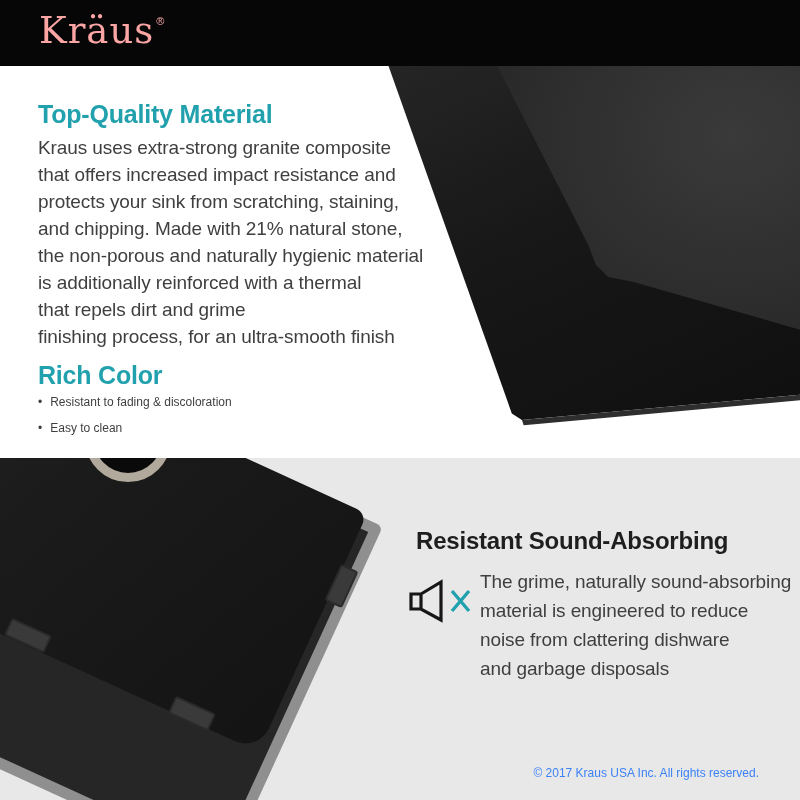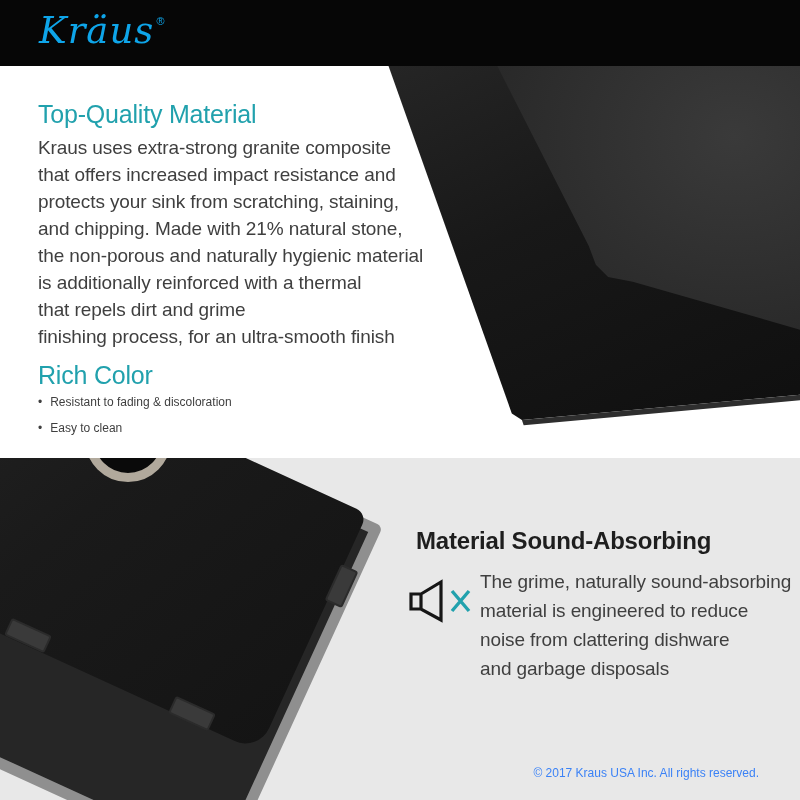--- a/index.html
+++ b/index.html
@@ -4,22 +4,22 @@
 <style>
   html,body { margin:0; padding:0; background:#ffffff; }
   .canvas {
     position:relative; width:800px; height:800px; overflow:hidden;
     background:#ffffff; font-family:"Liberation Sans", sans-serif;
   }
 
   
   .topbar { position:absolute; left:0; top:0; width:800px; height:66px; background:#060606; z-index:6; }
   .logo {
-    position:absolute; left:39px; top:12px; color:#0ea5e9;
-    font-family:"DejaVu Serif", serif; font-size:37px; font-weight:500; letter-spacing:1px; line-height:1;font-style:italic;
+    position:absolute; left:39px; top:12px; color:#fca5a5;
+    font-family:"DejaVu Serif", serif; font-size:37px; font-weight:500; letter-spacing:1px; line-height:1;
   }
   .logo .reg { font-size:11px; vertical-align:18px; margin-left:2px; font-family:"Liberation Sans", sans-serif; }
 
   
   .lower-band { position:absolute; left:0; top:458px; width:800px; height:342px; background:#e8e8e8; z-index:0; }
 
   
   .photo-tr { position:absolute; left:360px; top:65px; width:440px; height:395px; z-index:1; }
   .tr-outer {
     position:absolute; inset:0;
@@ -53,21 +53,21 @@
     position:absolute; left:85px; top:-62px; width:86px; height:86px; border-radius:50%;
     background:#0a0a0a; border:9px solid #b1a99c; box-sizing:border-box;
   }
   .bl-clip { position:absolute; background:#3a3a3a; border:2px solid #2b2b2b; border-radius:3px; }
   .bl-clip.c1 { left:6px;  top:168px; width:40px; height:15px; transform:rotate(24.6deg); }
   .bl-clip.c2 { left:170px; top:246px; width:40px; height:15px; transform:rotate(24.6deg); }
   .bl-clip.c3 { left:332px; top:108px; width:15px; height:36px; transform:rotate(24.6deg); }
 
   
   .heading-teal {
-    position:absolute; left:38px; margin:0; font-size:25px; font-weight:normal;
+    position:absolute; left:38px; margin:0; font-size:25px; font-weight:bold;
     color:#21a1ad; letter-spacing:-0.2px; z-index:3;
   }
   .h-topquality { top:100px; }
   .h-richcolor  { top:361px; }
   .para { position:absolute; z-index:3; color:#3f3f3f; }
   .para-main { left:38px; top:134px; font-size:19px; line-height:27px; letter-spacing:-0.1px; }
   .bullets { left:38px; top:389px; font-size:12px; line-height:26px; }
   .bullet-item .dot { margin-right:8px; }
 
   
@@ -120,21 +120,21 @@
     <div>that repels dirt and grime</div>
     <div>finishing process, for an ultra-smooth finish</div>
   </div>
 
   <h2 class="heading-teal h-richcolor">Rich Color</h2>
   <div class="para bullets">
     <div class="bullet-item"><span class="dot">•</span><span>Resistant to fading &amp; discoloration</span></div>
     <div class="bullet-item"><span class="dot">•</span><span>Easy to clean</span></div>
   </div>
 
-  <h2 class="h-sound">Material Sound-Absorbing</h2>
+  <h2 class="h-sound">Resistant Sound-Absorbing</h2>
   <svg class="mute-svg" width="66" height="46" viewBox="0 0 66 46">
     <path d="M13 16 H3 V31 H13 L33 42 V4 Z M13 16 V31" fill="none" stroke="#161616" stroke-width="3.2" stroke-linejoin="miter"></path>
     <path d="M44 13 L61 33 M61 13 L44 33" fill="none" stroke="#21a1ad" stroke-width="3.4" stroke-linecap="butt"></path>
   </svg>
   <div class="para para-sound">
     <div>The grime, naturally sound-absorbing</div>
     <div>material is engineered to reduce</div>
     <div>noise from clattering dishware</div>
     <div>and garbage disposals</div>
   </div>

